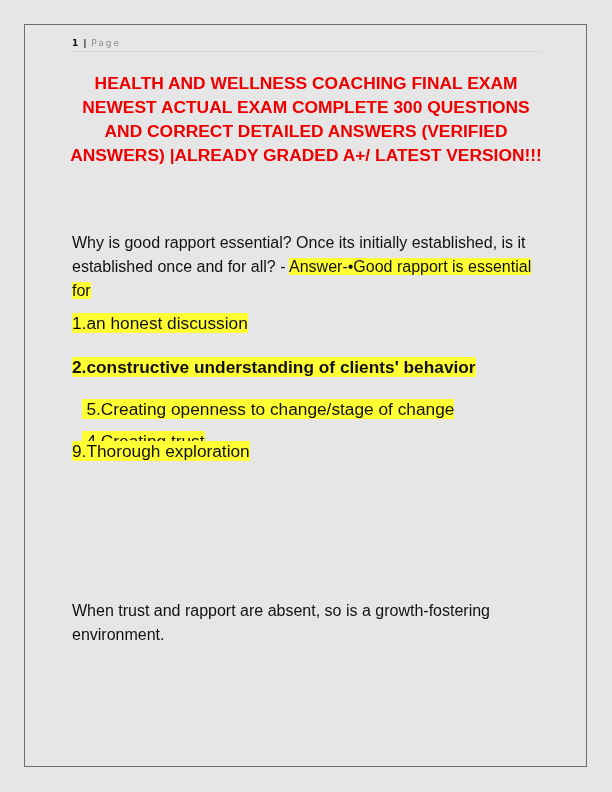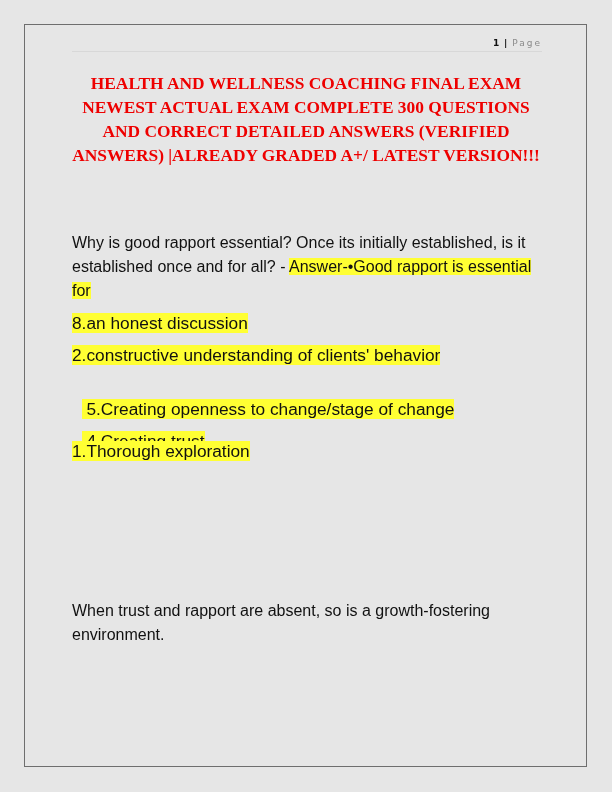--- a/index.html
+++ b/index.html
@@ -23,32 +23,31 @@
     .header {
       position: absolute;
       left: 72px;
       top: 36px;
       width: 470px;
       height: 15px;
       border-bottom: 1px solid #d8d8d8;
       font-family: "DejaVu Sans", sans-serif;
       font-size: 9px;
       line-height: 14px;
-      text-align: right;
     }
     .header .num { font-weight: bold; color: #111; }
     .header .sep { font-weight: bold; color: #111; margin: 0 2px; }
     .header .pg { color: #8a8a8a; letter-spacing: 2px; }
     .title {
       position: absolute;
       left: 66px;
       top: 71px;
       width: 480px;
       text-align: center;
-      font-family: Liberation Serif, serif;
+      font-family: Liberation Sans, sans-serif;
       font-weight: bold;
       font-size: 17.4px;
       line-height: 24px;
       color: #ee0000;
     }
     .body-text {
       font-family: "Liberation Sans", sans-serif;
       font-size: 16px;
       color: #111;
       position: absolute;
@@ -85,30 +84,30 @@
   <span class="pg">Page</span>
 </div>
 
 <div class="title">HEALTH AND WELLNESS COACHING FINAL EXAM NEWEST ACTUAL EXAM COMPLETE 300 QUESTIONS AND CORRECT DETAILED ANSWERS (VERIFIED ANSWERS) |ALREADY GRADED A+/ LATEST VERSION!!!</div>
 
 <div class="body-text q1">
   <span>Why is good rapport essential? Once its initially established, is it established once and for all? - </span><span class="hl">Answer-•Good rapport is essential for</span>
 </div>
 
 <div class="list-item" style="top:312px;">
-  <span class="hl">8.an honest discussion</span>
+  <span class="hl">1.an honest discussion</span>
 </div>
-<div class="list-item" style="top:344px;">
+<div class="list-item" style="top:356px;font-weight:bold;">
   <span class="hl">2.constructive understanding of clients' behavior</span>
 </div>
 <div class="list-item" style="top:376px; white-space:pre;">
   <span class="hl"> 5.Creating openness to change/stage of change</span>
 </div>
 <div class="list-item" style="top:408px; white-space:pre;">
   <span class="hl"> 4.Creating trust</span>
 </div>
 <div class="list-item" style="top:440px;">
-  <span class="hl">1.Thorough exploration</span>
+  <span class="hl">9.Thorough exploration</span>
 </div>
 
 <div class="body-text q2">
   <span>When trust and rapport are absent, so is a growth-fostering environment.</span>
 </div>
 
 </body></html>

